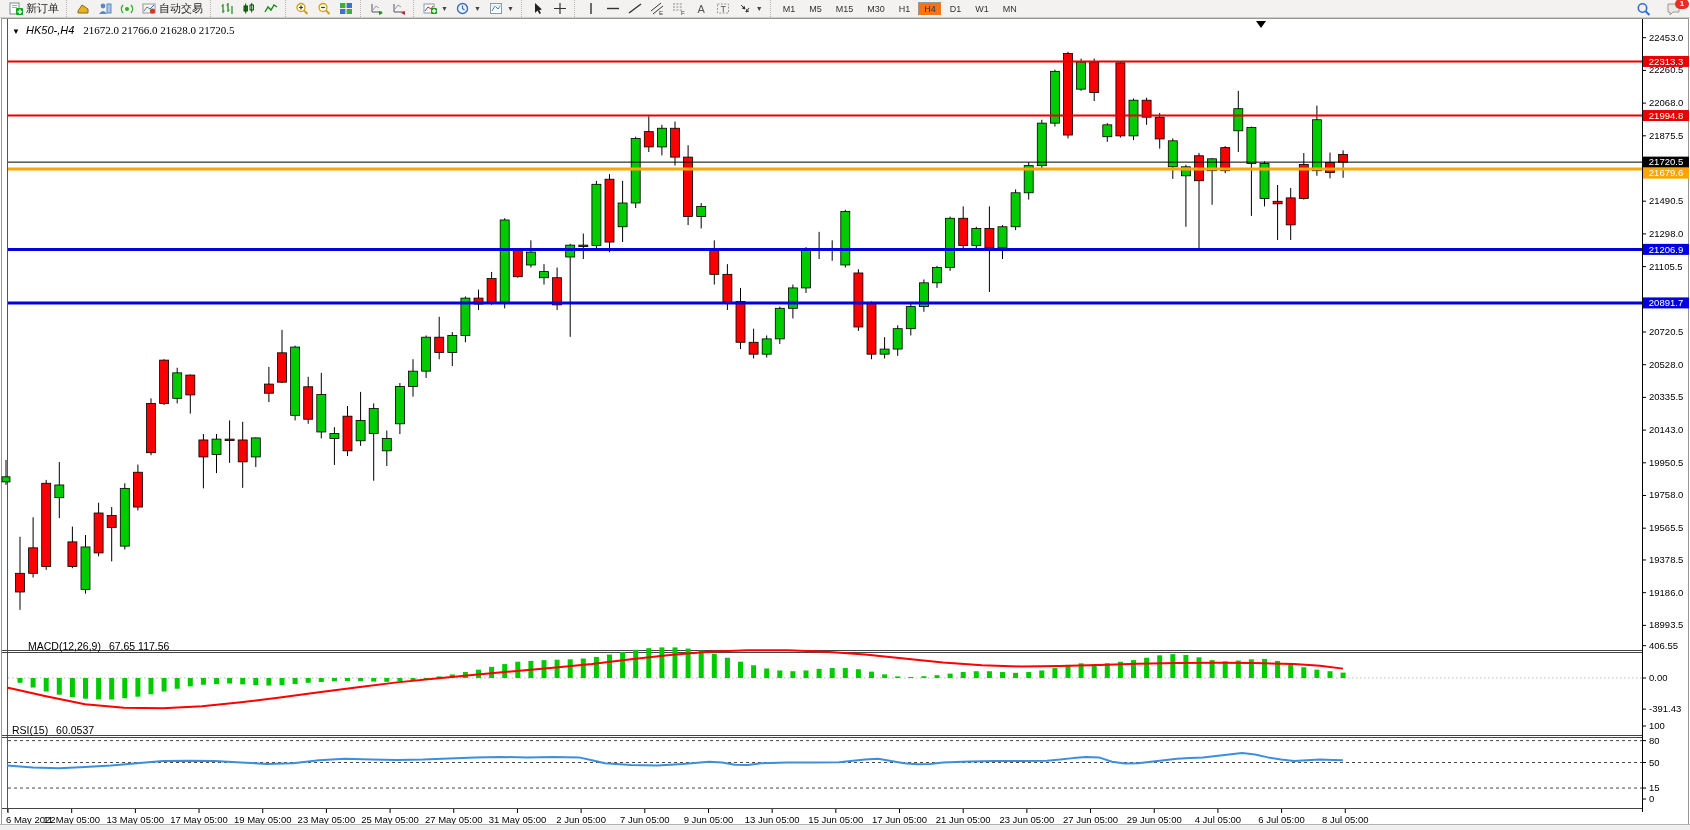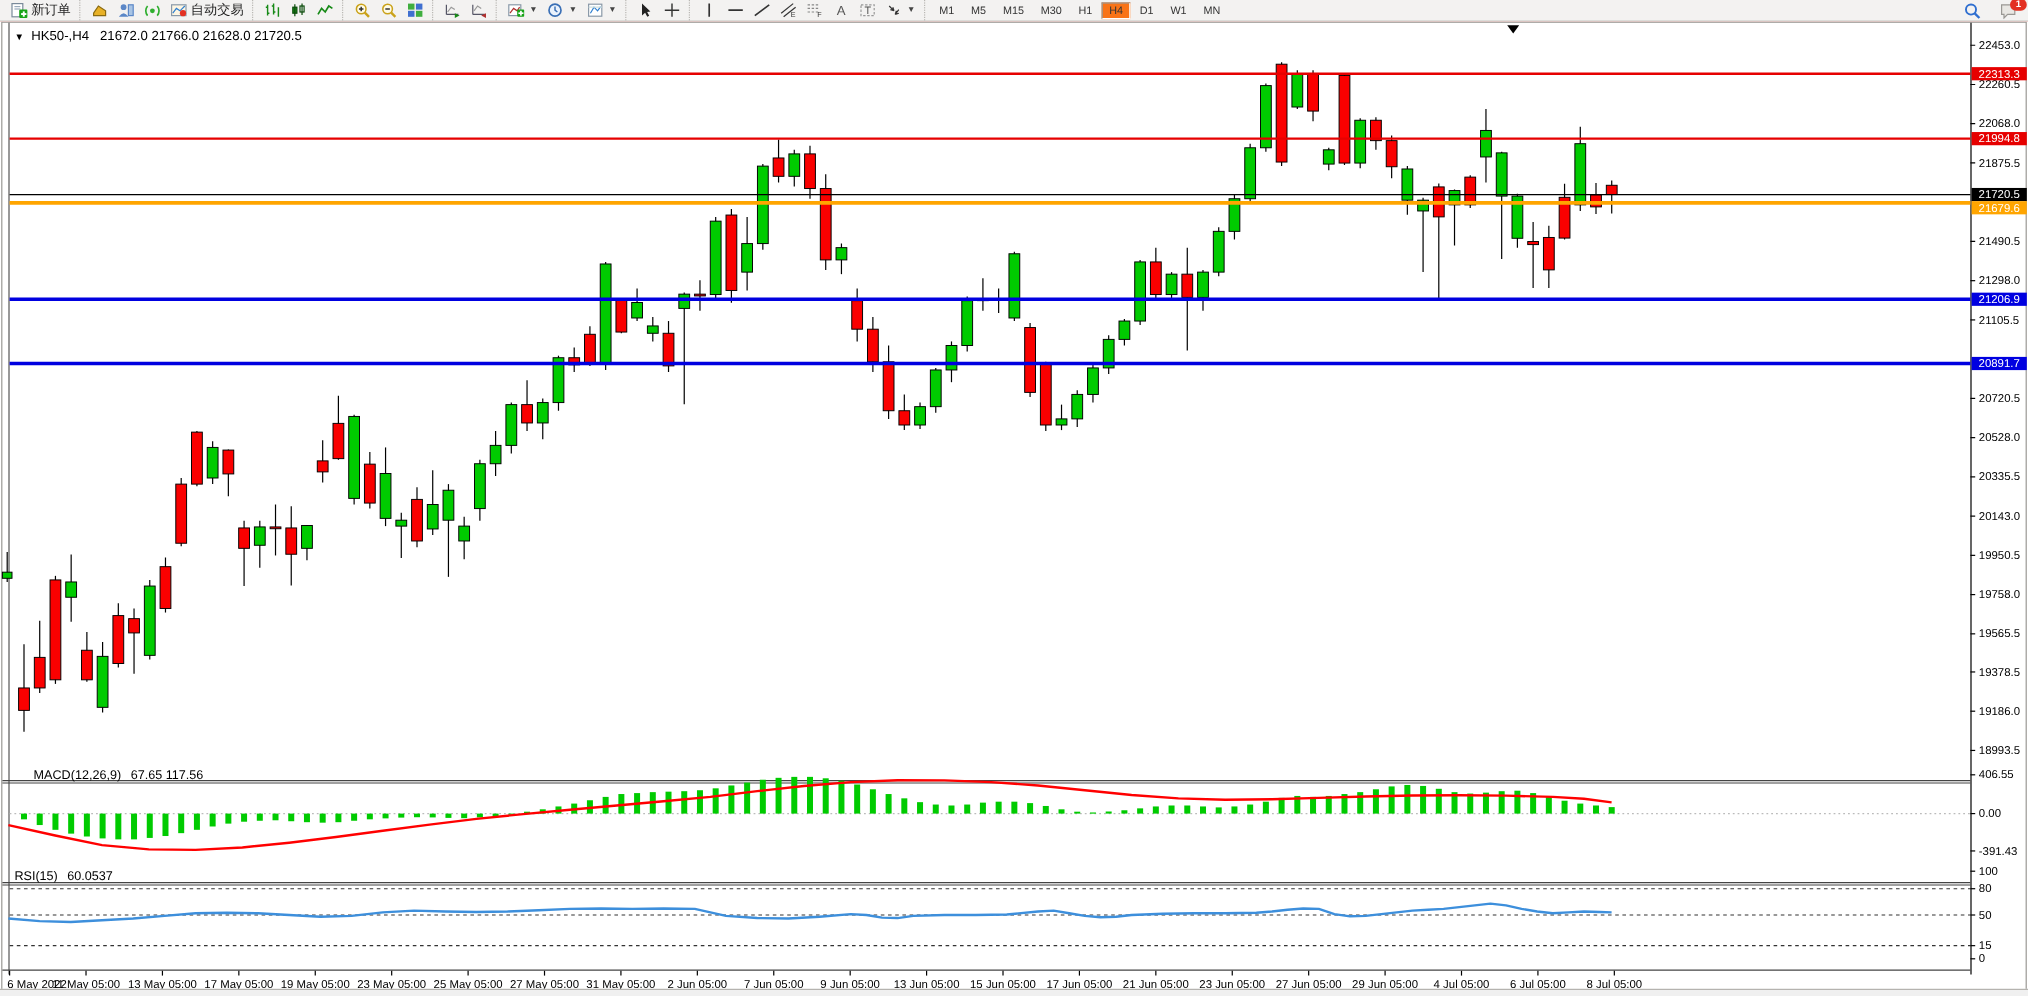--- a/index.html
+++ b/index.html
@@ -691,22 +691,22 @@
           <line x1="1217.92" y1="791" x2="1217.92" y2="795" stroke="#000"></line>
           <text x="1217.92" y="805" fill="#000" text-anchor="middle">4 Jul 05:00</text>
           <line x1="1281.6" y1="791" x2="1281.6" y2="795" stroke="#000"></line>
           <text x="1281.6" y="805" fill="#000" text-anchor="middle">6 Jul 05:00</text>
           <line x1="1345.28" y1="791" x2="1345.28" y2="795" stroke="#000"></line>
           <text x="1345.28" y="805" fill="#000" text-anchor="middle">8 Jul 05:00</text>
         </g>
       </svg>
     <div class="overlay-label" style="left:12px;top:6px;">
       <span style="font-size:8px;">▼</span>
-      <span style="margin-left:3px;">HK50-,H4</span>
-      <span style="margin-left:6px;">21672.0 21766.0 21628.0 21720.5</span>
+      <span style="margin-left:3px;font-style:italic;">HK50-,H4</span>
+      <span style="margin-left:6px;font-family:Liberation Serif, serif;">21672.0 21766.0 21628.0 21720.5</span>
     </div>
     <div class="overlay-label" style="left:28px;top:622px;font-size:10.5px;">
       <span>MACD(12,26,9)</span>
       <span style="margin-left:5px;">67.65 117.56</span>
     </div>
     <div class="overlay-label" style="left:12px;top:706px;font-size:10.5px;">
       <span>RSI(15)</span>
       <span style="margin-left:5px;">60.0537</span>
     </div>
   </div>

